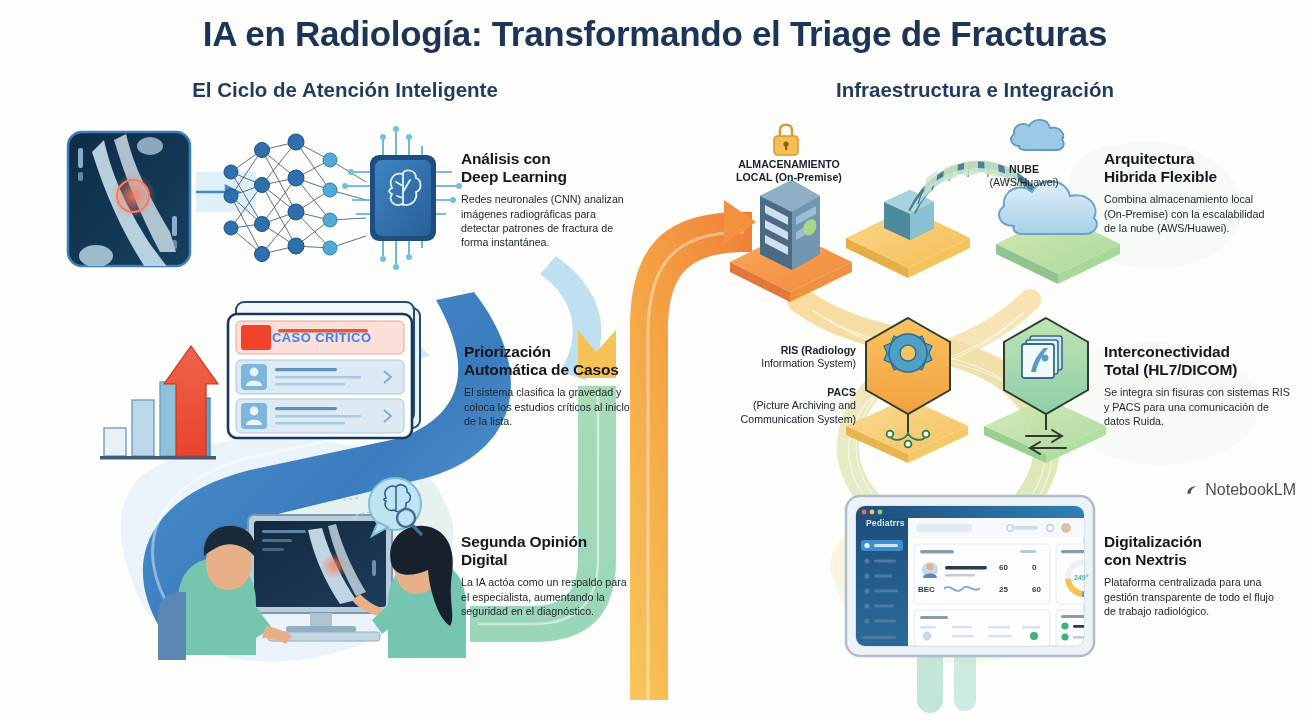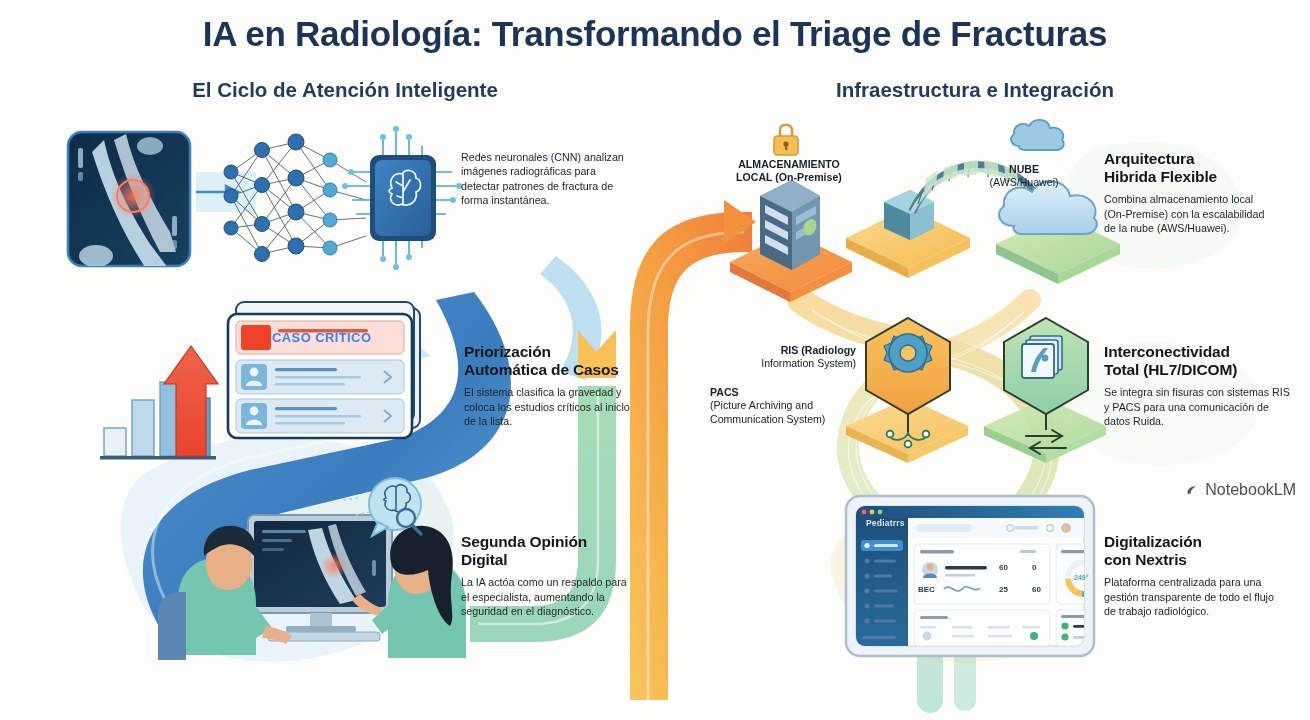--- a/index.html
+++ b/index.html
@@ -44,21 +44,21 @@
   #blk-r3 { left: 1104px; top: 533px; }
 
   
   .infra-label {
     position: absolute; font-size: 10.6px; font-weight: bold;
     color: #16202c; line-height: 1.26;
   }
   #lbl-local { left: 726px; top: 158px; width: 126px; text-align: center; }
   #lbl-nube  { left: 975px; top: 163px; width: 98px;  text-align: center; }
   #lbl-ris   { left: 716px; top: 344px; width: 140px; text-align: right; }
-  #lbl-pacs  { left: 710px; top: 386px; width: 162px; }
+  #lbl-pacs  { left: 694px; top: 386px; width: 162px; text-align: right; }
   .infra-label .lite { font-weight: normal; }
 
   
   #caso-critico-text {
     position: absolute; left: 272px; top: 330px;
     font-size: 13px; font-weight: bold; color: #3b82f6;
     letter-spacing: 0.4px;
   }
 
   
@@ -557,20 +557,24 @@
       </g>
     </g>
   </svg>
 
   <div class="main-title">IA en Radiología: Transformando el Triage de Fracturas</div>
 
   <div class="col-heading" id="heading-left">El Ciclo de Atención Inteligente</div>
   <div class="col-heading" id="heading-right">Infraestructura e Integración</div>
 
   <div class="block" id="blk-l1">
+    <h3>
+      <span>Análisis con</span><br>
+      <span>Deep Learning</span>
+    </h3>
     <p>Redes neuronales (CNN) analizan imágenes radiográficas para detectar patrones de fractura de forma instantánea.</p>
   </div>
 
   <div class="block" id="blk-l2">
     <h3>
       <span>Priorización</span><br>
       <span>Automática de Casos</span>
     </h3>
     <p>El sistema clasifica la gravedad y coloca los estudios críticos al iniclo de la lista.</p>
   </div>

